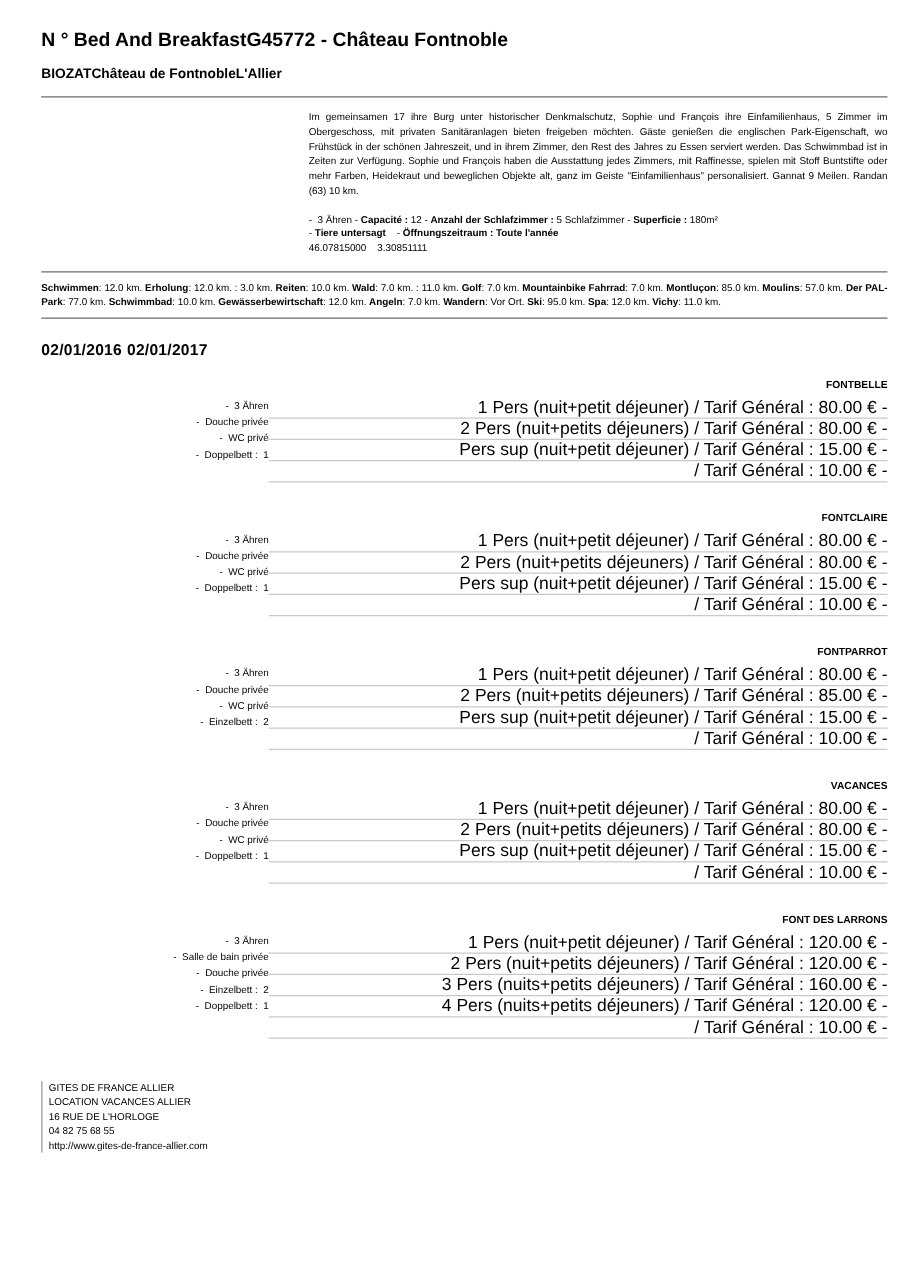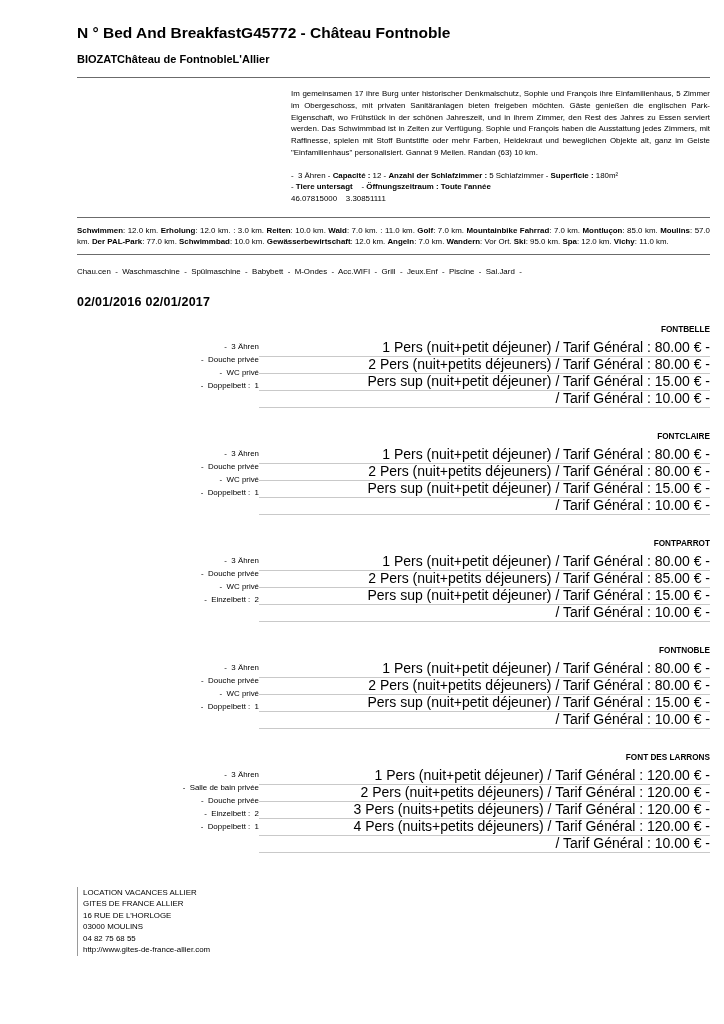--- a/index.html
+++ b/index.html
@@ -2,21 +2,21 @@
 <html><head>
 <meta charset="utf-8">
 <style>
   * { margin:0; padding:0; box-sizing:border-box; }
   html, body { background:#fff; }
   body {
     width:724px; height:1024px; overflow:hidden;
     font-family:"Liberation Sans", sans-serif;
     color:#000;
   }
-  .page { padding:24px 14px 0 33px;margin-left:44px; }
+  .page { padding:24px 14px 0 33px; }
 
   h1.title { font-size:15.5px; font-weight:bold; line-height:18px; margin-bottom:11px; }
   h2.subtitle { font-size:11px; font-weight:bold; line-height:13px; margin-bottom:11px; }
 
   hr.rule { border:none; border-top:1px solid #6b6b6b; margin:0; }
 
   .intro { margin:10px 0 12px 214px; }
   .description {
     font-size:7.9px; font-weight:normal; line-height:11.8px;
     text-align:justify; margin-bottom:11px;
@@ -76,21 +76,20 @@
     <p class="meta-line"><span>- </span><span class="b">Tiere untersagt</span><span>    - </span><span class="b">Öffnungszeitraum : </span><span class="b">Toute l'année</span></p>
     <p class="coords">46.07815000    3.30851111</p>
   </div>
 
   <hr class="rule">
 
   <p class="distances"><span class="b">Schwimmen</span><span>: 12.0 km. </span><span class="b">Erholung</span><span>: 12.0 km. </span><span>: 3.0 km. </span><span class="b">Reiten</span><span>: 10.0 km. </span><span class="b">Wald</span><span>: 7.0 km. </span><span>: 11.0 km. </span><span class="b">Golf</span><span>: 7.0 km. </span><span class="b">Mountainbike Fahrrad</span><span>: 7.0 km. </span><span class="b">Montluçon</span><span>: 85.0 km. </span><span class="b">Moulins</span><span>: 57.0 km. </span><span class="b">Der PAL-Park</span><span>: 77.0 km. </span><span class="b">Schwimmbad</span><span>: 10.0 km. </span><span class="b">Gewässerbewirtschaft</span><span>: 12.0 km. </span><span class="b">Angeln</span><span>: 7.0 km. </span><span class="b">Wandern</span><span>: Vor Ort. </span><span class="b">Ski</span><span>: 95.0 km. </span><span class="b">Spa</span><span>: 12.0 km. </span><span class="b">Vichy</span><span>: 11.0 km.</span></p>
 
   <hr class="rule">
 
-  <p class="services">Chau.cen  -  Waschmaschine  -  Spülmaschine  -  Babybett  -  M-Ondes  -  Acc.WIFI  -  Grill  -  Jeux.Enf  -  Piscine  -  Sal.Jard  -</p>
 
   <h3 class="dates"><span>02/01/2016</span><span>02/01/2017</span></h3>
 
 
   <div class="rooms">
 
     <section class="room">
       <h4 class="room-name">FONTBELLE</h4>
       <div class="room-body">
         <ul class="room-features">
@@ -138,21 +137,21 @@
         <div class="rates">
             <div class="rate-row">1 Pers (nuit+petit déjeuner) / Tarif Général : 80.00 € -</div>
             <div class="rate-row">2 Pers (nuit+petits déjeuners) / Tarif Général : 85.00 € -</div>
             <div class="rate-row">Pers sup (nuit+petit déjeuner) / Tarif Général : 15.00 € -</div>
             <div class="rate-row"> / Tarif Général : 10.00 € -</div>
           </div>
       </div>
     </section>
 
     <section class="room">
-      <h4 class="room-name">FONTNOBLE</h4>
+      <h4 class="room-name">VACANCES</h4>
       <div class="room-body">
         <ul class="room-features">
             <li>3 Ähren</li>
             <li>Douche privée</li>
             <li>WC privé</li>
             <li>Doppelbett :  1</li>
           </ul>
         <div class="rates">
             <div class="rate-row">1 Pers (nuit+petit déjeuner) / Tarif Général : 80.00 € -</div>
             <div class="rate-row">2 Pers (nuit+petits déjeuners) / Tarif Général : 80.00 € -</div>
@@ -168,31 +167,30 @@
         <ul class="room-features">
             <li>3 Ähren</li>
             <li>Salle de bain privée</li>
             <li>Douche privée</li>
             <li>Einzelbett :  2</li>
             <li>Doppelbett :  1</li>
           </ul>
         <div class="rates">
             <div class="rate-row">1 Pers (nuit+petit déjeuner) / Tarif Général : 120.00 € -</div>
             <div class="rate-row">2 Pers (nuit+petits déjeuners) / Tarif Général : 120.00 € -</div>
-            <div class="rate-row">3 Pers (nuits+petits déjeuners) / Tarif Général : 120.00 € -</div>
+            <div class="rate-row">3 Pers (nuits+petits déjeuners) / Tarif Général : 160.00 € -</div>
             <div class="rate-row">4 Pers (nuits+petits déjeuners) / Tarif Général : 120.00 € -</div>
             <div class="rate-row"> / Tarif Général : 10.00 € -</div>
           </div>
       </div>
     </section>
 
   </div>
 
   <div class="footer">
+    <div>GITES DE FRANCE ALLIER</div>
     <div>LOCATION VACANCES ALLIER</div>
-    <div>GITES DE FRANCE ALLIER</div>
     <div>16 RUE DE L'HORLOGE</div>
-    <div>03000  MOULINS</div>
     <div>04 82 75 68 55</div>
     <div>http://www.gites-de-france-allier.com</div>
   </div>
 
 </div>
 
 </body></html>

